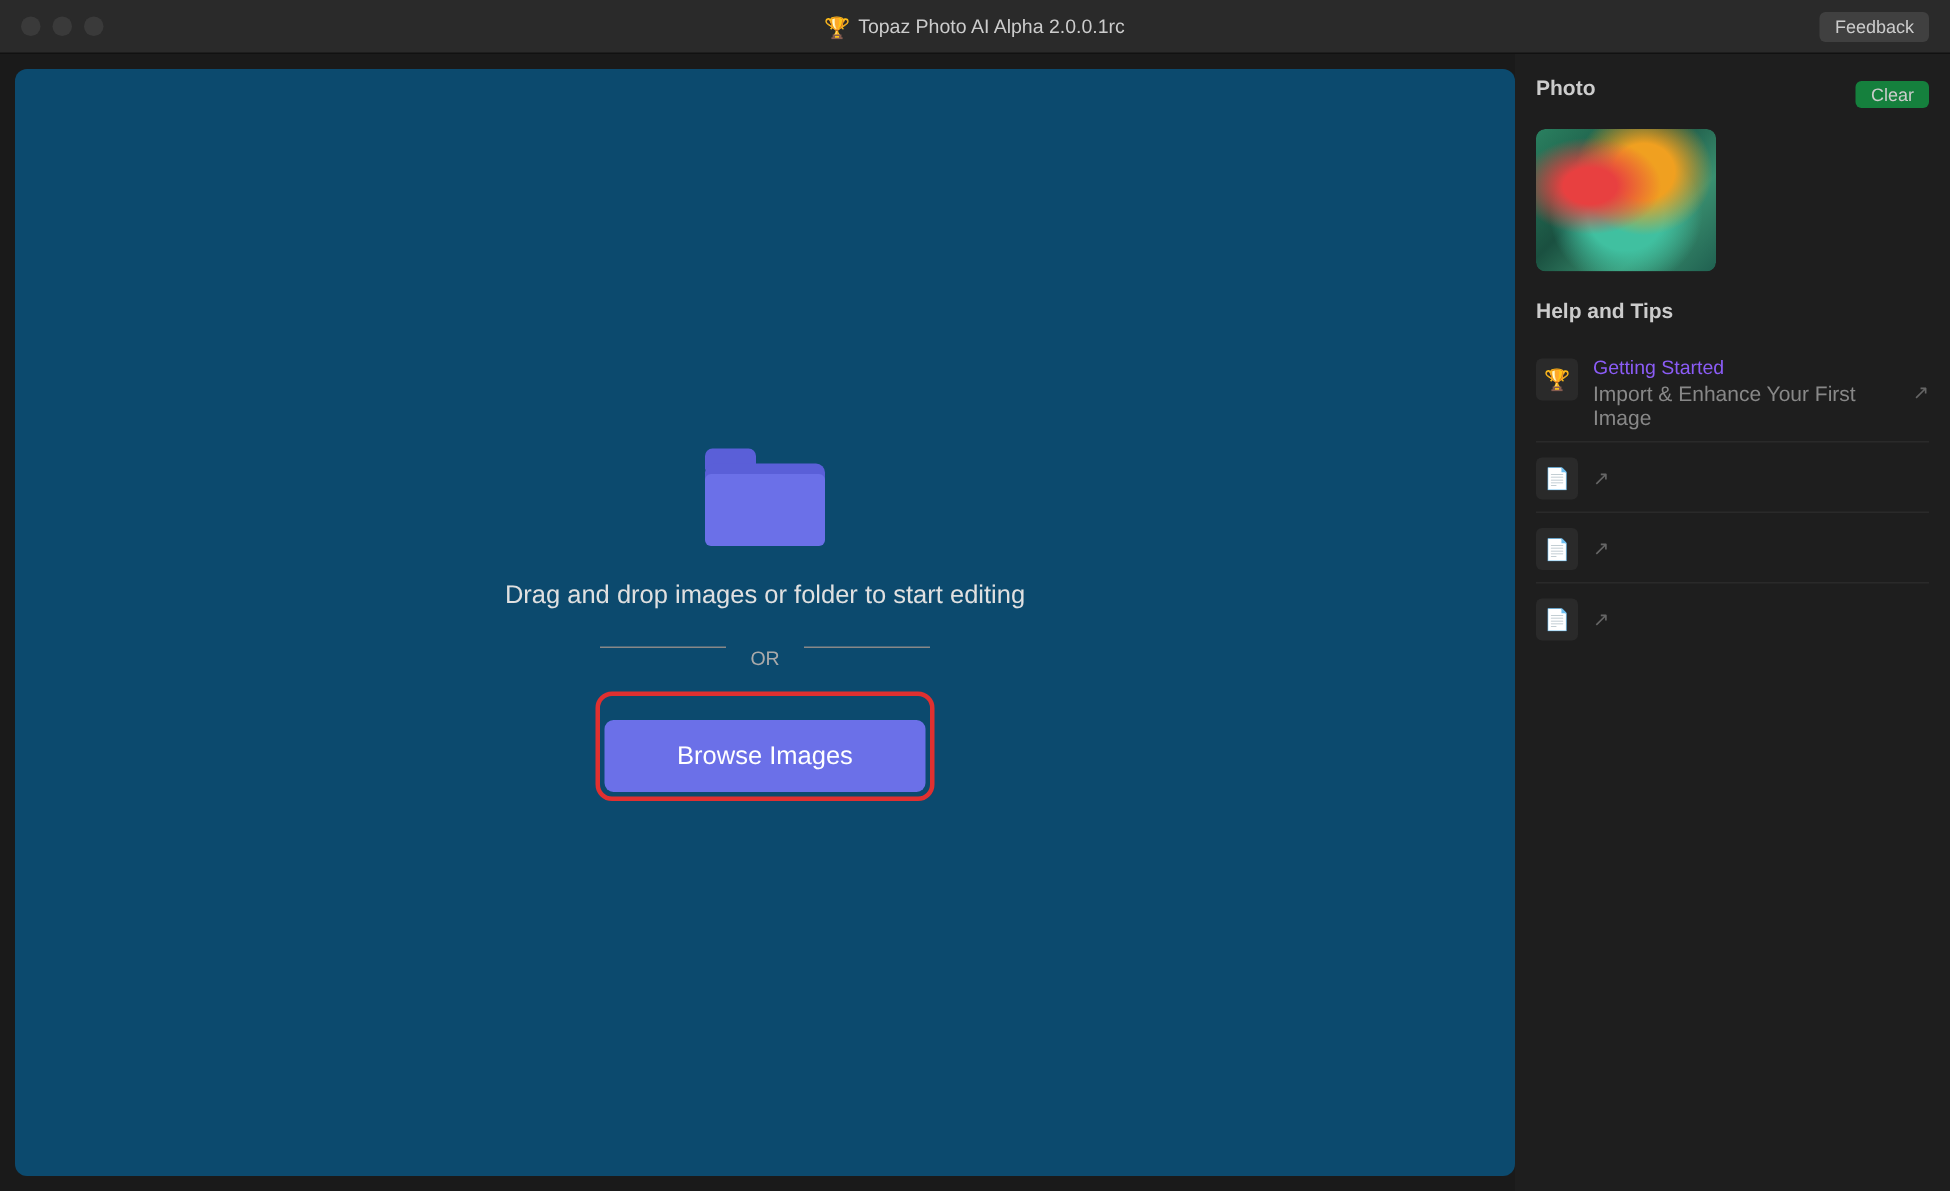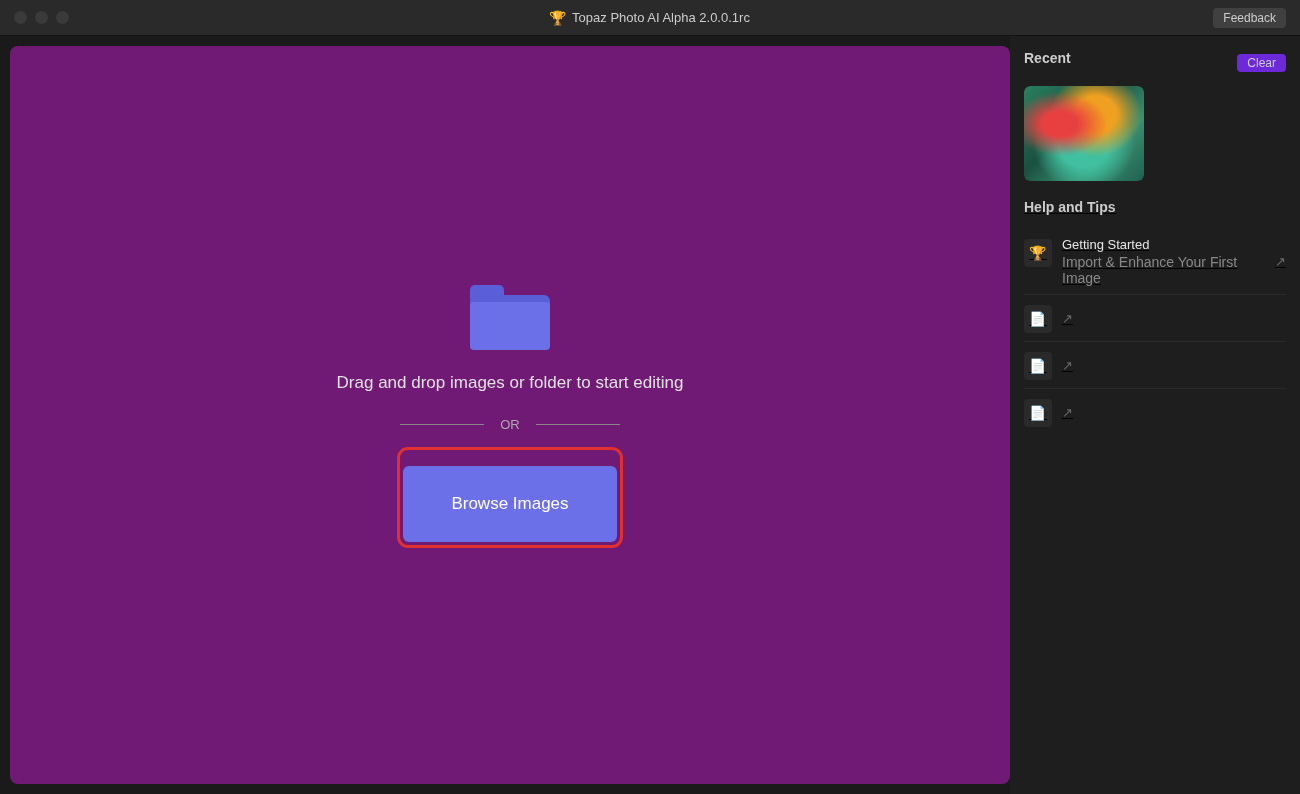--- a/index.html
+++ b/index.html
@@ -69,21 +69,21 @@
     
     .app-body {
       display: flex;
       width: 100%;
       height: calc(100% - 36px);
     }
 
     
     .main-area {
       flex: 1;
-      background: #701a75;
+      background: #0c4a6e;
       display: flex;
       align-items: center;
       justify-content: center;
       position: relative;
       margin: 10px 0 10px 10px;
       border-radius: 8px;
     }
 
     .drop-zone {
       display: flex;
@@ -129,21 +129,20 @@
     .drag-text {
       color: #e0e0e0;
       font-size: 17px;
       text-align: center;
       line-height: 1.5;
       margin-bottom: 22px;
     }
 
     .or-divider {
       display: flex;
-      align-items: center;
       gap: 16px;
       width: 220px;
       margin-bottom: 18px;
     }
     .or-line {
       flex: 1;
       height: 1px;
       background: #888;
     }
     .or-text {
@@ -154,21 +153,21 @@
     .browse-btn-wrapper {
       outline: 3px solid #e03030;
       border-radius: 8px;
       padding: 3px;
     }
     .browse-btn {
       background: #6b70e8;
       color: #fff;
       border: none;
       border-radius: 6px;
-      padding: 28px 48px;
+      padding: 14px 48px;
       font-size: 17px;
       cursor: pointer;
       font-weight: 500;
       min-width: 200px;
       margin-top: 13px;
     }
 
     
     .sidebar {
       width: 290px;
@@ -190,21 +189,21 @@
     .recent-section {
       margin-bottom: 18px;
     }
     .recent-header {
       display: flex;
       justify-content: space-between;
       align-items: center;
       margin-bottom: 10px;
     }
     .clear-btn {
-      background: #6d28d9;
+      background: #15803d;
       color: #ccc;
       border: none;
       border-radius: 4px;
       padding: 2px 10px;
       font-size: 12px;
       cursor: pointer;
     }
 
     .recent-thumbnail {
       width: 120px;
@@ -220,21 +219,20 @@
       background:
         radial-gradient(ellipse at 30% 40%, #e84040 15%, transparent 40%),
         radial-gradient(ellipse at 60% 30%, #f0a020 20%, transparent 45%),
         radial-gradient(ellipse at 50% 60%, #40c0a0 30%, transparent 60%),
         linear-gradient(135deg, #2a8060 0%, #1a5040 40%, #3a9070 70%, #206050 100%);
       border-radius: 6px;
     }
 
     .help-section {
       flex: 1;
-      text-decoration: underline;
     }
     .help-title {
       color: #ccc;
       font-size: 14px;
       font-weight: 600;
       margin-bottom: 14px;
     }
 
     .help-item {
       display: flex;
@@ -257,21 +255,21 @@
       justify-content: center;
       flex-shrink: 0;
       color: #8899cc;
       font-size: 14px;
       margin-top: 2px;
     }
     .help-item-content {
       flex: 1;
     }
     .help-item-title {
-      color: #e5e5e5;
+      color: #8b5cf6;
       font-size: 13px;
       font-weight: 500;
       margin-bottom: 2px;
     }
     .help-item-subtitle {
       color: #888;
       font-size: 14px;
     }
     .help-item-ext {
       color: #666;
@@ -319,21 +317,21 @@
       <div class="browse-btn-wrapper">
         <button class="browse-btn">Browse Images</button>
       </div>
     </div>
   </div>
 
   <div class="sidebar">
 
     <div class="recent-section">
       <div class="recent-header">
-        <span class="sidebar-section-title">Recent</span>
+        <span class="sidebar-section-title">Photo</span>
         <button class="clear-btn">Clear</button>
       </div>
       <div class="recent-thumbnail">
         <div class="chameleon-img"></div>
       </div>
     </div>
 
     <div class="help-section">
       <div class="help-title">Help and Tips</div>
 

